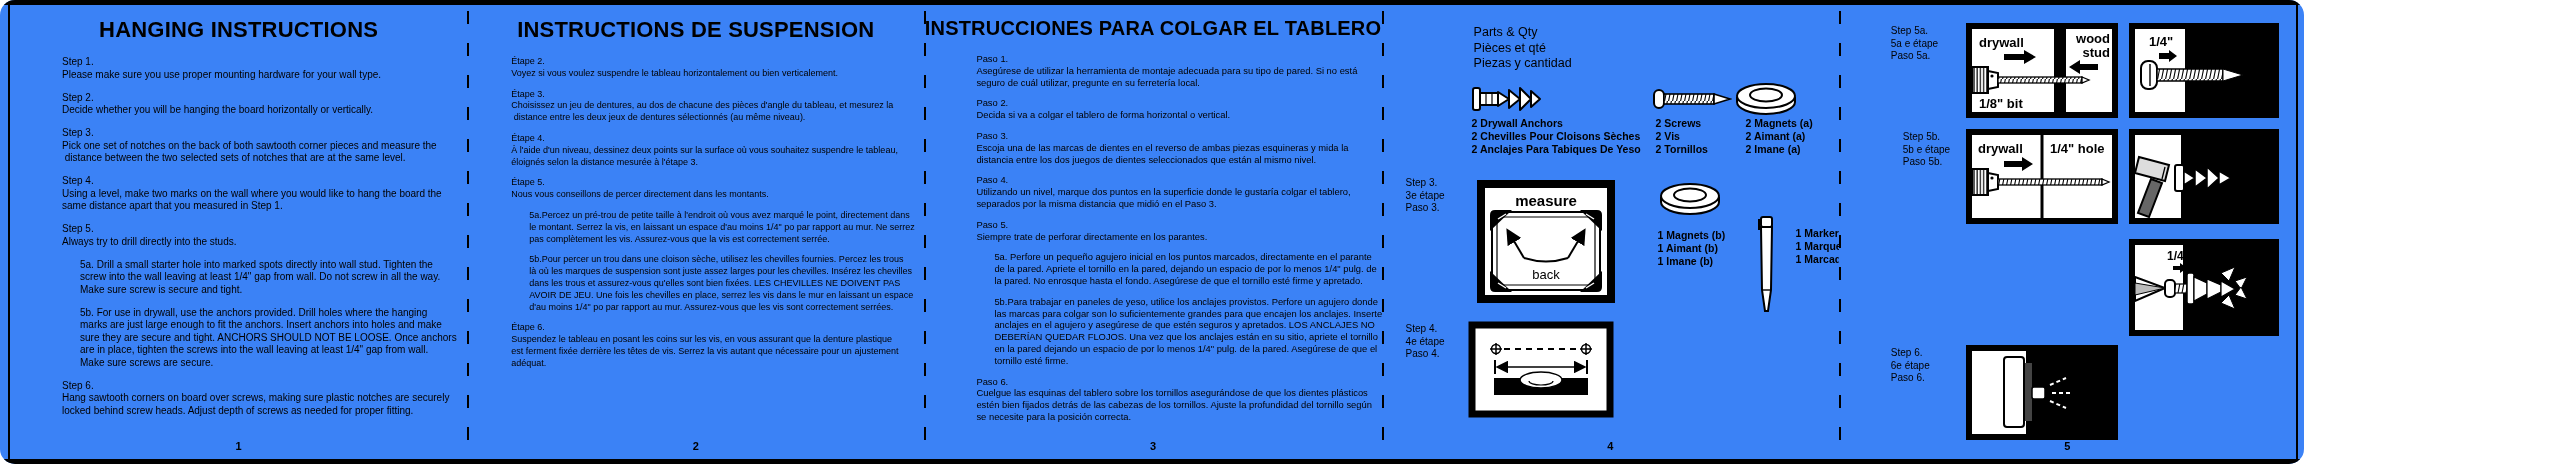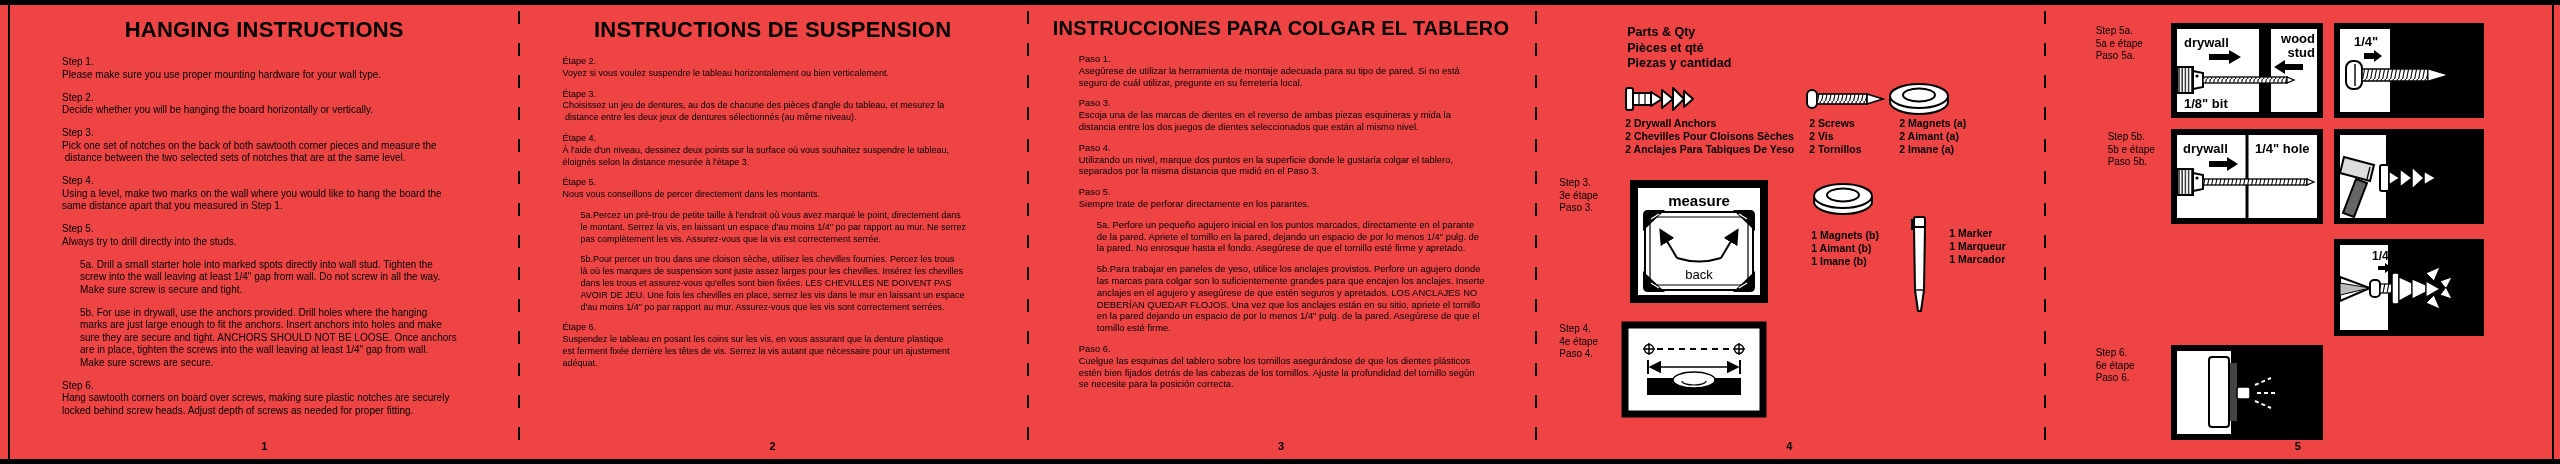--- a/index.html
+++ b/index.html
@@ -1,17 +1,17 @@
 <!DOCTYPE html>
 <html><head>
 <meta charset="utf-8">
 <style>
   html,body{margin:0;padding:0;background:#fff;}
-  .sheet{position:relative;width:2560px;height:464px;background:#ef4444;color:#000;
-         font-family:"Liberation Sans",sans-serif;overflow:hidden;}
+  .sheet{position:relative;width:2304px;height:464px;background:#3b82f6;color:#000;
+         font-family:"Liberation Sans",sans-serif;overflow:hidden;border-radius:15px;}
   .frame-top{position:absolute;left:0;top:0;width:100%;height:5px;background:#000;}
   .frame-bottom{position:absolute;left:0;bottom:0;width:100%;height:5px;background:#000;}
   .frame-left{position:absolute;left:8px;top:5px;bottom:5px;width:2px;background:#000;}
   .frame-right{position:absolute;right:6px;top:5px;bottom:5px;width:2px;background:#000;}
   .panels{position:absolute;left:10px;right:8px;top:5px;bottom:5px;display:flex;}
   .panel{position:relative;flex:1 1 0;height:100%;overflow:hidden;}
   .panel.sep::before{content:"";position:absolute;left:-1px;top:6px;bottom:6px;width:3px;
       background:repeating-linear-gradient(180deg,#000 0 13px,transparent 13px 32px);}
   .title{margin:0;padding-top:12px;text-align:center;font-weight:bold;letter-spacing:.2px;}
   .panel-en .title,.panel-fr .title{font-size:22px;}
@@ -20,21 +20,21 @@
   .panel-fr .steps{padding-left:44px;}
   .panel-en{--fs:10px;--lh:12.5px;--gap:10.5px;}
   .panel-fr{--fs:9px;--lh:11.8px;--gap:9px;}
   .panel-es{--fs:9.4px;--lh:11.8px;--gap:9px;}
   .step{margin-bottom:var(--gap);}
   .step.indent{padding-left:18px;}
   .step-label,.line,.ln{font-size:var(--fs);line-height:var(--lh);white-space:pre;}
   .page-num{position:absolute;bottom:7px;left:0;width:100%;text-align:center;
             font-size:11px;font-weight:bold;}
   .abs{position:absolute;}
-  .parts-heading .ln{font-size:12.5px;line-height:15.5px;font-weight:bold;}
+  .parts-heading .ln{font-size:12.5px;line-height:15.5px;font-weight:normal;}
   .part-labels .ln{font-size:10.5px;line-height:13px;font-weight:bold;}
   .step-ref .ln{font-size:10px;line-height:12.5px;}
   svg{display:block;}
   svg text{font-family:"Liberation Sans",sans-serif;}
 </style>
 </head>
 <body>
 
 <svg width="0" height="0" style="position:absolute" aria-hidden="true">
   <defs>
@@ -149,20 +149,24 @@
       <div class="page-num">2</div>
     </section>
 
     <section class="panel panel-es sep">
       <h1 class="title">INSTRUCCIONES PARA COLGAR EL TABLERO</h1>
       <div class="steps">
           <div class="step">
             <div class="step-label">Paso 1.</div>
             <div class="line">Asegúrese de utilizar la herramienta de montaje adecuada para su tipo de pared. Si no está</div>
             <div class="line">seguro de cuál utilizar, pregunte en su ferretería local.</div>
+          </div>
+          <div class="step">
+            <div class="step-label">Paso 2.</div>
+            <div class="line">Decida si va a colgar el tablero de forma horizontal o vertical.</div>
           </div>
           <div class="step">
             <div class="step-label">Paso 3.</div>
             <div class="line">Escoja una de las marcas de dientes en el reverso de ambas piezas esquineras y mida la</div>
             <div class="line">distancia entre los dos juegos de dientes seleccionados que están al mismo nivel.</div>
           </div>
           <div class="step">
             <div class="step-label">Paso 4.</div>
             <div class="line">Utilizando un nivel, marque dos puntos en la superficie donde le gustaría colgar el tablero,</div>
             <div class="line">separados por la misma distancia que midió en el Paso 3.</div>

